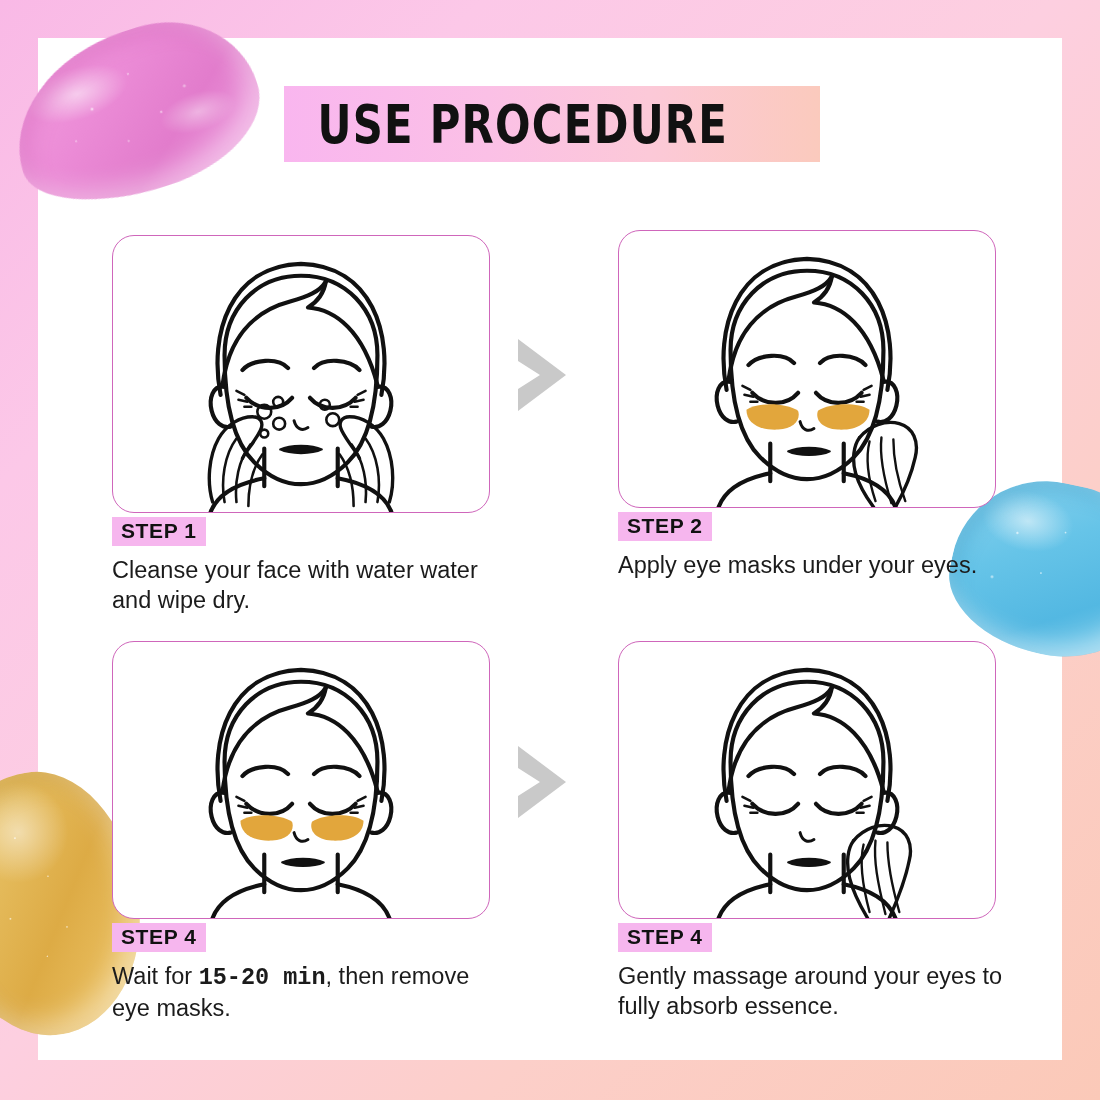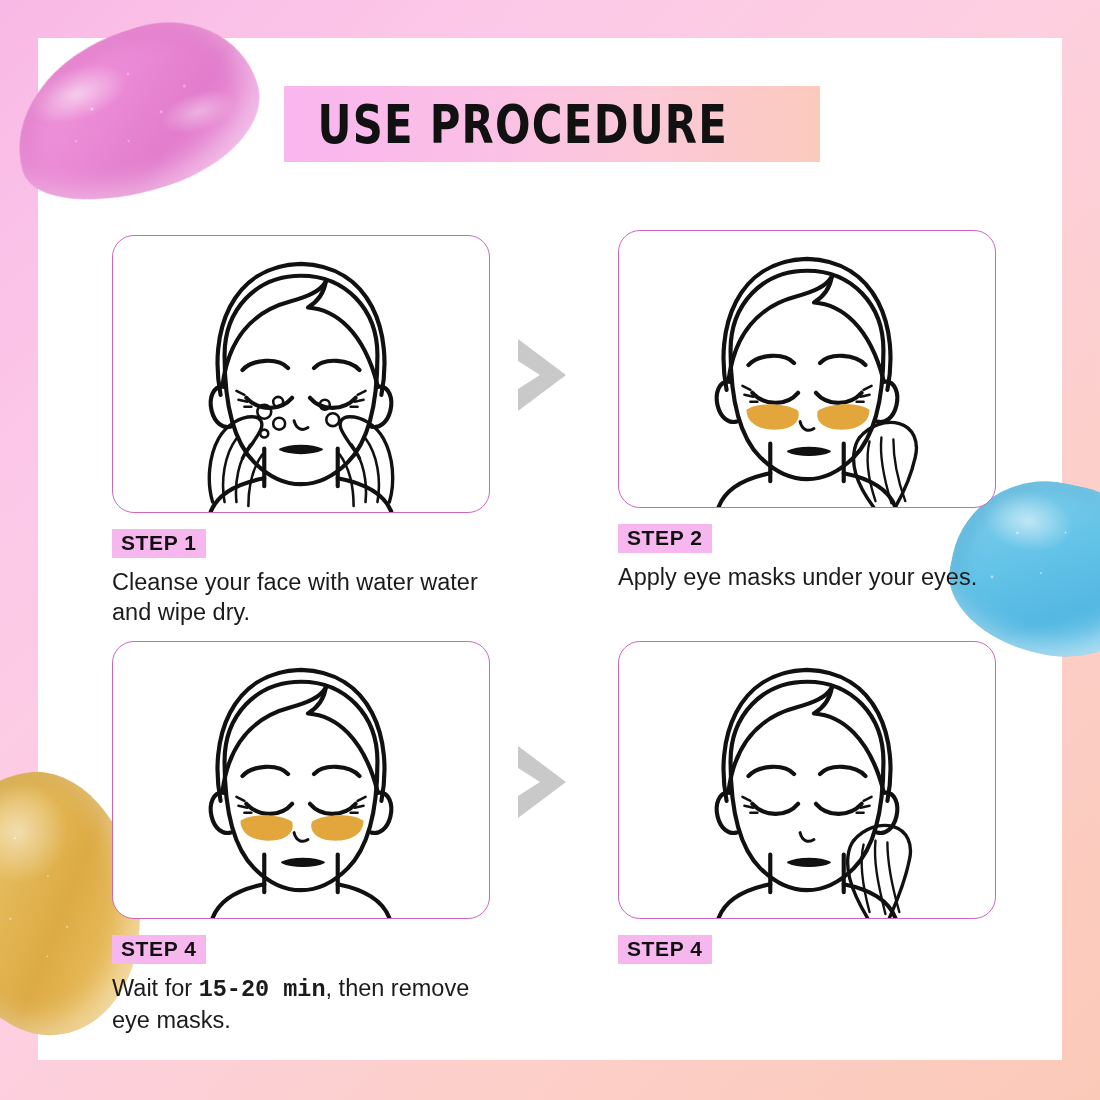--- a/index.html
+++ b/index.html
@@ -91,21 +91,21 @@
   .p1{left:112px;top:235px;}
   .p2{left:618px;top:230px;}
   .p3{left:112px;top:641px;}
   .p4{left:618px;top:641px;}
   .figure-box{
     width:378px;height:278px;box-sizing:border-box;
     border:1.6px solid #cf66bb;border-radius:22px;background:#fff;
     overflow:hidden;position:relative;
   }
   .figure-box svg{display:block;width:100%;height:100%;}
-  .caption{width:400px;margin-top:16px;}
+  .caption{width:400px;margin-top:4px;}
   .step-badge{
     display:inline-block;background:#f6b6ee;color:#111;
     font-weight:700;font-size:21px;letter-spacing:.6px;
     padding:2px 9px 3px 9px;
   }
   .step-text{
     margin-top:9px;font-size:23.5px;line-height:1.29;color:#1b1b1b;
     max-width:392px;
   }
   .step-text b{font-weight:700;font-family:Liberation Mono, monospace;}
@@ -296,17 +296,20 @@
           </g>
           <g fill="none" stroke="#111" stroke-width="3.4" stroke-linecap="round" stroke-linejoin="round">
             <path d="M236 200 C246 188 262 182 276 186 C290 190 296 204 292 220 C288 240 280 260 272 278"></path>
             <path d="M236 200 C230 208 228 222 232 238 C236 254 244 268 250 278"></path>
             <path d="M246 204 C242 220 244 242 252 272 M258 200 C256 220 260 242 268 274 M270 202 C270 224 274 244 282 272" stroke-width="2.4"></path>
           </g>
         </svg>
       </div>
       <div class="caption">
         <span class="step-badge">STEP 4</span>
+        <div class="step-text">
+          <span>Gently massage around your eyes to fully absorb essence.</span><b></b><span></span>
+        </div>
       </div>
     </div>
 
   </div>
 </div>
 
 </body></html>

